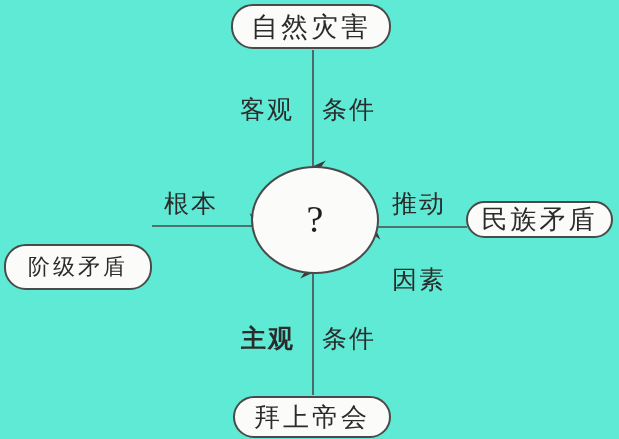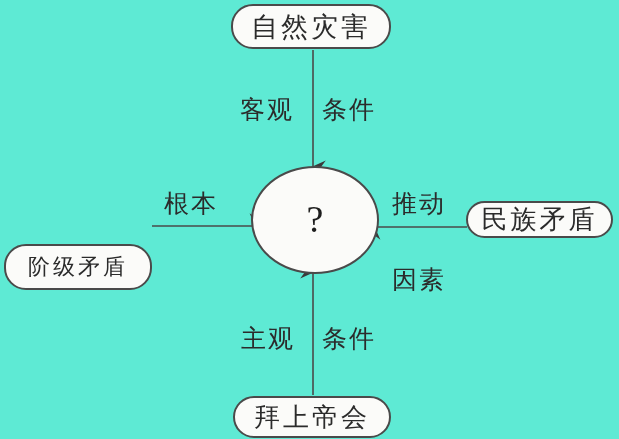--- a/index.html
+++ b/index.html
@@ -94,21 +94,21 @@
     align-items: center;
     color: #2b2b2b;
     font-size: 25px;
     line-height: 1.45;
     letter-spacing: 2px;
     white-space: nowrap;
     gap: 40px;
   }
   #label-top-a { left: 240px; top: 93px; }
   #label-top-b { left: 322px; top: 93px; }
-  #label-bottom-a { left: 241px; top: 322px; }
+  #label-bottom-a { left: 241px; top: 322px; font-weight: bold; }
   #label-bottom-b { left: 322px; top: 322px; }
   #label-left { left: 164px; top: 186px; }
   #label-right { left: 392px; top: 186px; }
   svg#edges {
     position: absolute;
     left: 0;
     top: 0;
     width: 619px;
     height: 439px;
     pointer-events: none;

